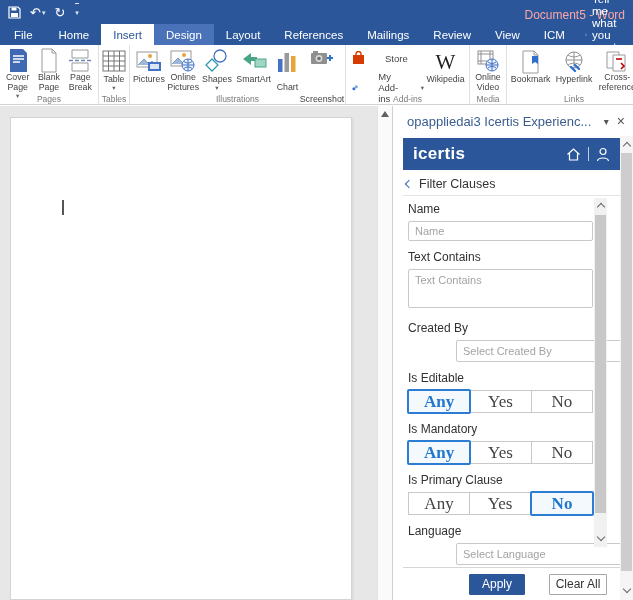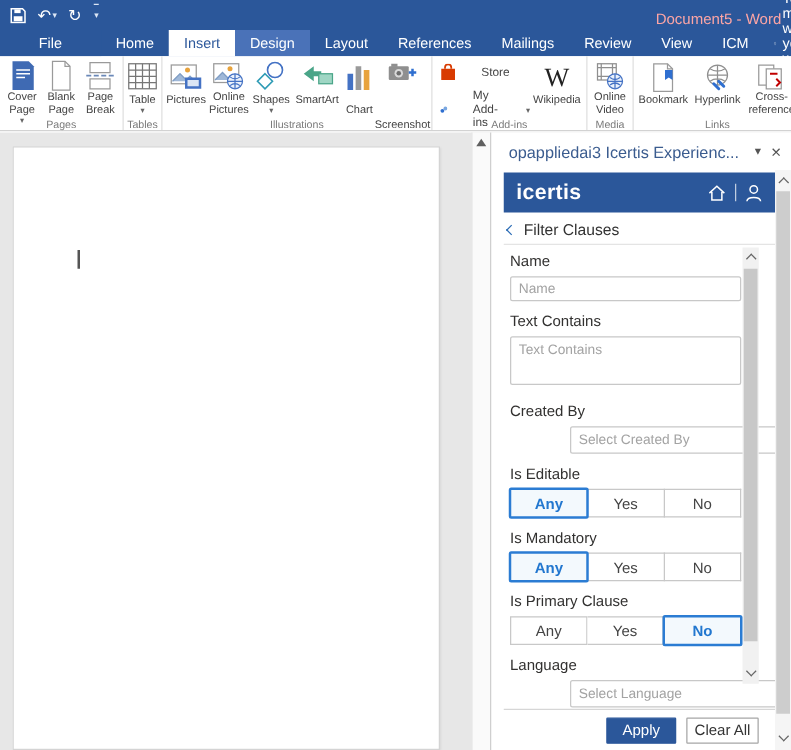--- a/index.html
+++ b/index.html
@@ -11,21 +11,21 @@
   .titlebar { position:absolute; left:0; top:0; width:633px; height:24px; background:#2b579a; color:#fff; }
   .qat { position:absolute; left:8px; top:3px; display:flex; align-items:center; gap:9px; }
   .qat .qbtn { color:#fff; font-size:13px; line-height:17px; cursor:default; display:flex; align-items:center; }
   .qat svg { display:block; }
   .qat .mini-caret { font-size:7px; margin-left:1px; color:#dce6f5; }
   .win-title { position:absolute; right:8px; top:8px; font-size:12px; color:#fca5a5; }
 
   
   .tabrow { position:absolute; left:0; top:24px; width:633px; height:21px; background:#2b579a; display:flex; align-items:stretch; }
   .tab { color:#fff; font-size:11.5px; padding:0 12px; display:flex; align-items:center; cursor:default; }
-  .tab.file { background:#2b579a; padding:0 31px; }
+  .tab.file { background:#2b579a; padding:0 14px; }
   .tab.active { background:#fff; color:#2b579a; }
   .tab.hover { background:#4a72b8; }
   .tellme { color:#fff; font-size:11.5px; display:flex; align-items:center; gap:5px; padding:0 8px; }
 
   
   .ribbon { position:absolute; left:0; top:45px; width:633px; height:60px; background:#fff; border-bottom:1px solid #d2d2d2; display:flex; }
   .rgroup { position:relative; height:100%; border-right:1px solid #e0e0e0; padding:1px 2px 11px 2px; display:flex; align-items:flex-start; }
   .rgroup-label { position:absolute; bottom:0px; left:0; right:0; text-align:center; font-size:8.5px; color:#7a7a7a; }
   .rbtn { display:flex; flex-direction:column; align-items:center; justify-content:flex-start; padding:2px 1px; height:48px; cursor:default; }
   .rbtn .ricon { height:27px; display:flex; align-items:center; justify-content:center; }
@@ -75,25 +75,25 @@
   .f-label { font-size:12px; color:#323130; margin:9px 0 5px 0; }
   .f-label.first { margin-top:3px; }
   .f-input { width:100%; height:20px; border:1px solid #c8c8c8; border-radius:2px; font-size:11px; color:#333; padding:0 6px; font-family:"Liberation Sans",sans-serif; background:#fff; }
   .f-input::placeholder, .f-area::placeholder { color:#a3a3a3; }
   .f-area { width:100%; height:39px; border:1px solid #c8c8c8; border-radius:2px; font-size:11px; color:#333; padding:4px 6px; resize:none; font-family:"Liberation Sans",sans-serif; }
   .f-select { width:100%; height:22px; border:1px solid #c8c8c8; border-radius:2px; background:#fff; display:flex; align-items:center; justify-content:space-between; padding:0 8px 0 6px; cursor:default;margin-left:48px; }
   .f-select .ph { font-size:11px; color:#a3a3a3; }
   .f-select .chev { border-color:#999; }
 
   .seg { display:flex; width:100%; height:23px; }
-  .seg .opt { flex:1; border:1px solid #c8c8c8; border-left-width:0; background:#fff; font-size:12px; color:#444; display:flex; align-items:center; justify-content:center; cursor:default; }
+  .seg .opt { flex:1; border:1px solid #c8c8c8; border-left-width:0; background:#fff; font-size:17px; color:#444; display:flex; align-items:center; justify-content:center; cursor:default;font-family:Liberation Serif, serif; }
   .seg .opt:first-child { border-left-width:1px; }
   .seg .opt.sel { border:2px solid #2b7cd3; border-radius:2px; color:#2277cf; font-weight:bold; background:#f3f9fd; margin:-1px; z-index:2; }
 
-  .addin-footer { position:absolute; left:0; bottom:0; width:100%; height:33px; border-top:1px solid #d6d6d6; background:#fff; display:flex; align-items:center; justify-content:flex-end; gap:8px; padding-right:13px; }
+  .addin-footer { position:absolute; left:0; bottom:0; width:100%; height:33px; border-top:1px solid #d6d6d6; background:#fff; display:flex; align-items:center; justify-content:flex-end; gap:24px; padding-right:13px; }
   .btn-apply { width:56px; height:21px; background:#2b579a; color:#fff; border:1px solid #2b579a; font-size:12px; border-radius:1px; cursor:default; font-family:"Liberation Sans",sans-serif; }
   .btn-clear { width:58px; height:21px; background:#fff; color:#333; border:1px solid #a6a6a6; font-size:12px; border-radius:1px; cursor:default; font-family:"Liberation Sans",sans-serif; }
 
   .inner-scroll { position:absolute; right:13px; top:62px; width:13px; height:349px; background:#f1f1f1; }
   .inner-scroll .thumb { position:absolute; left:1px; right:1px; top:17px; height:298px; background:#c8c8c8; }
 </style>
 </head>
 <body>
 
 <div class="app">

